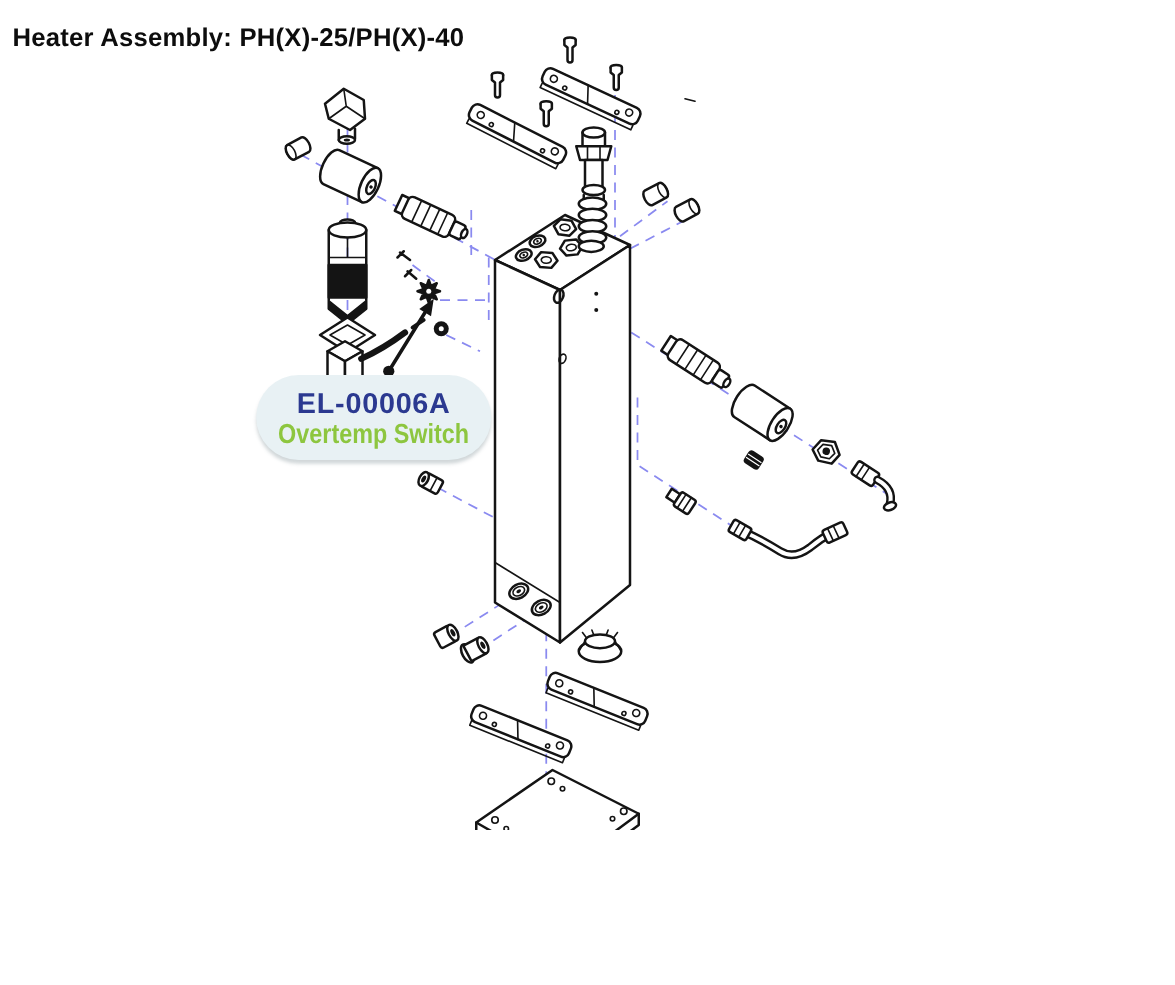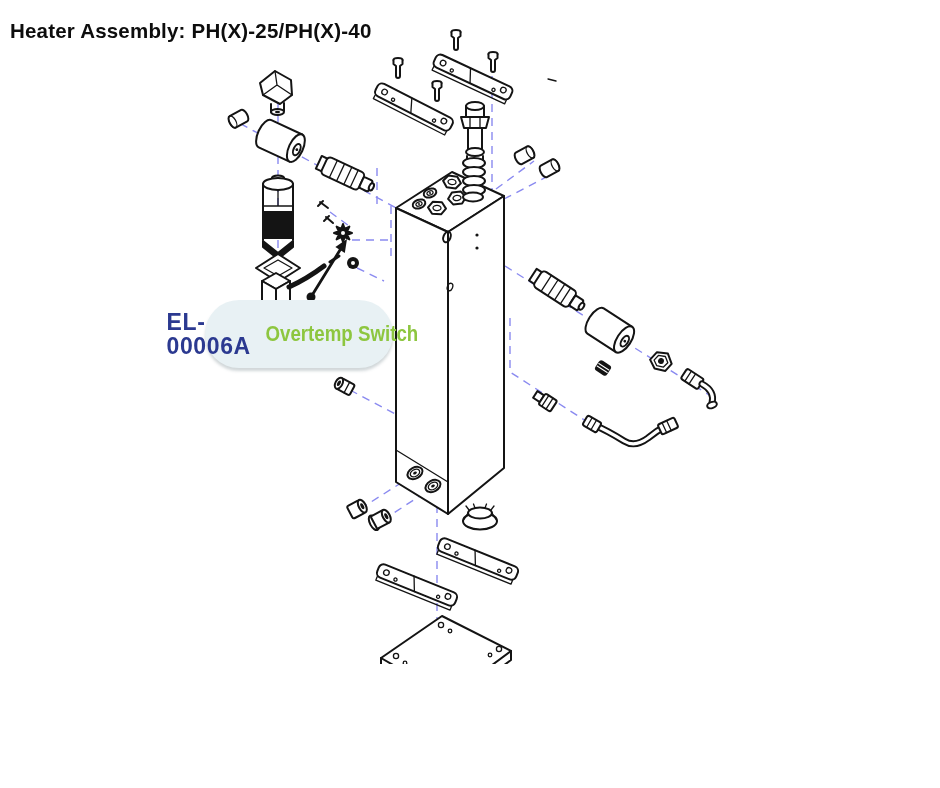--- a/index.html
+++ b/index.html
@@ -16,21 +16,21 @@
   .dk{fill:#141414;}
   .ln{fill:none;}
   .thin{stroke-width:1.3;}
   .cable{stroke:#141414;stroke-width:5;fill:none;}
   .tube-o{stroke:#141414;stroke-width:7;fill:none;}
   .tube-i{stroke:#ffffff;stroke-width:3.2;fill:none;}
   .arrow-line{stroke:#141414;stroke-width:2.8;fill:none;}
 
   
   .callout{position:absolute;left:205px;top:300px;width:188px;height:68px;
-           background:#e8f1f4;border-radius:34px;display:flex;flex-direction:row;
+           background:#e8f1f4;border-radius:34px;display:flex;flex-direction:column;
            align-items:center;justify-content:center;gap:1px;
            box-shadow:0 3px 3px rgba(90,110,120,.28);}
   .callout .num{font-size:23px;font-weight:800;line-height:1.05;color:#2b3990;letter-spacing:.6px;}
   .callout .name{font-size:22px;font-weight:700;line-height:1.05;color:#8dc63f;
                  transform:scaleX(.85);white-space:nowrap;}
 </style>
 </head>
 <body>
 
 <div class="page">

